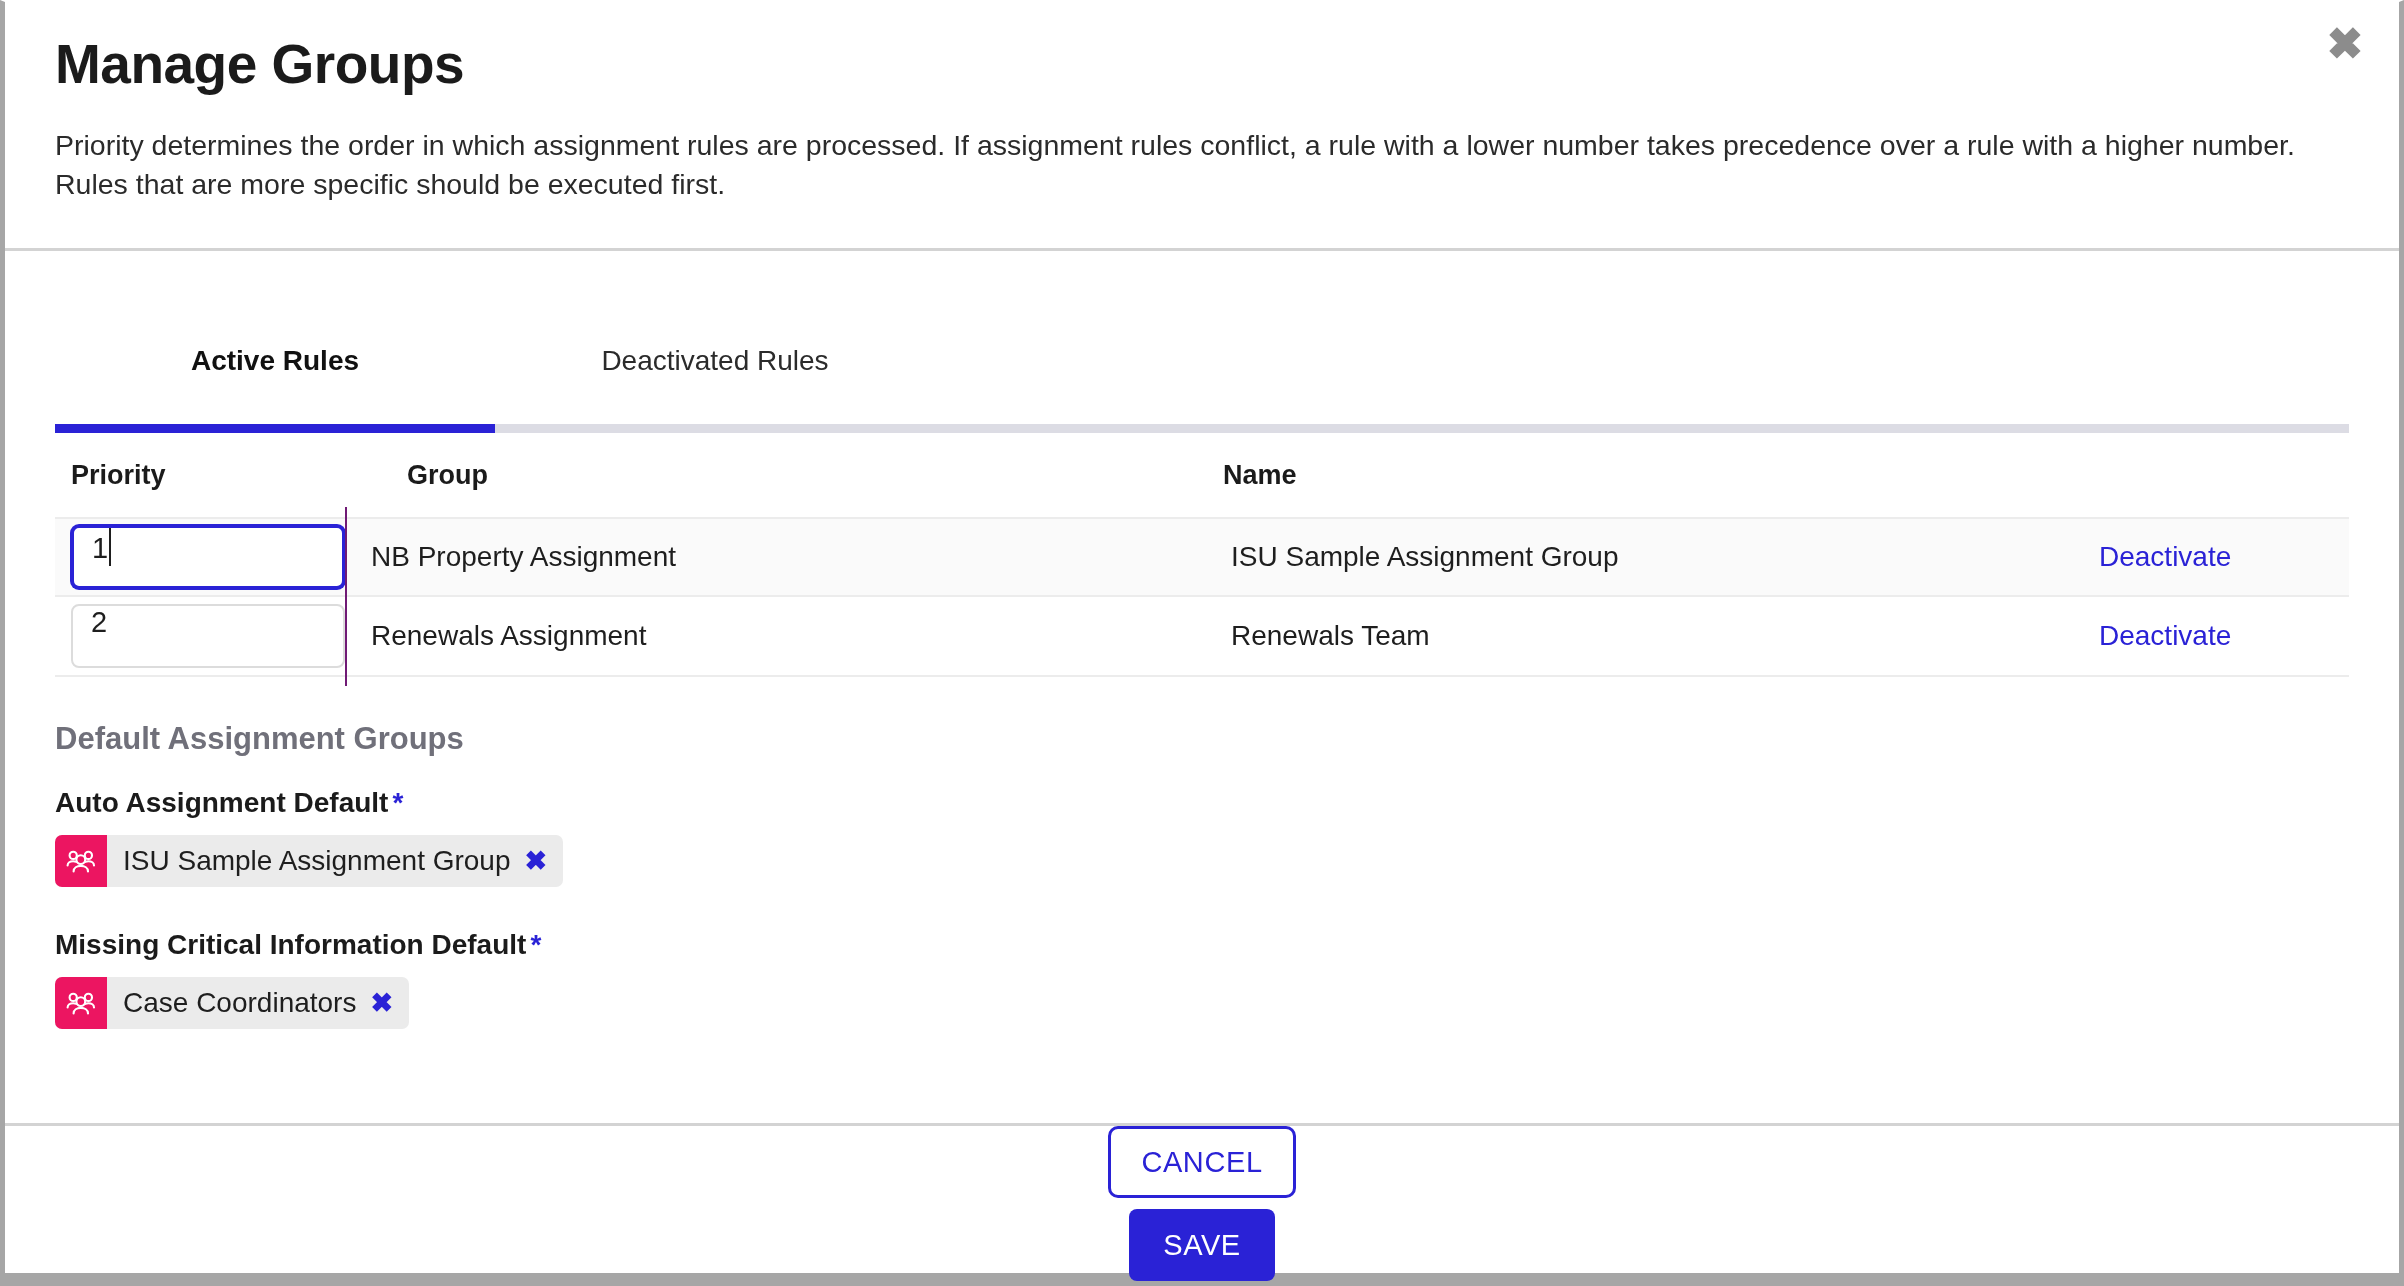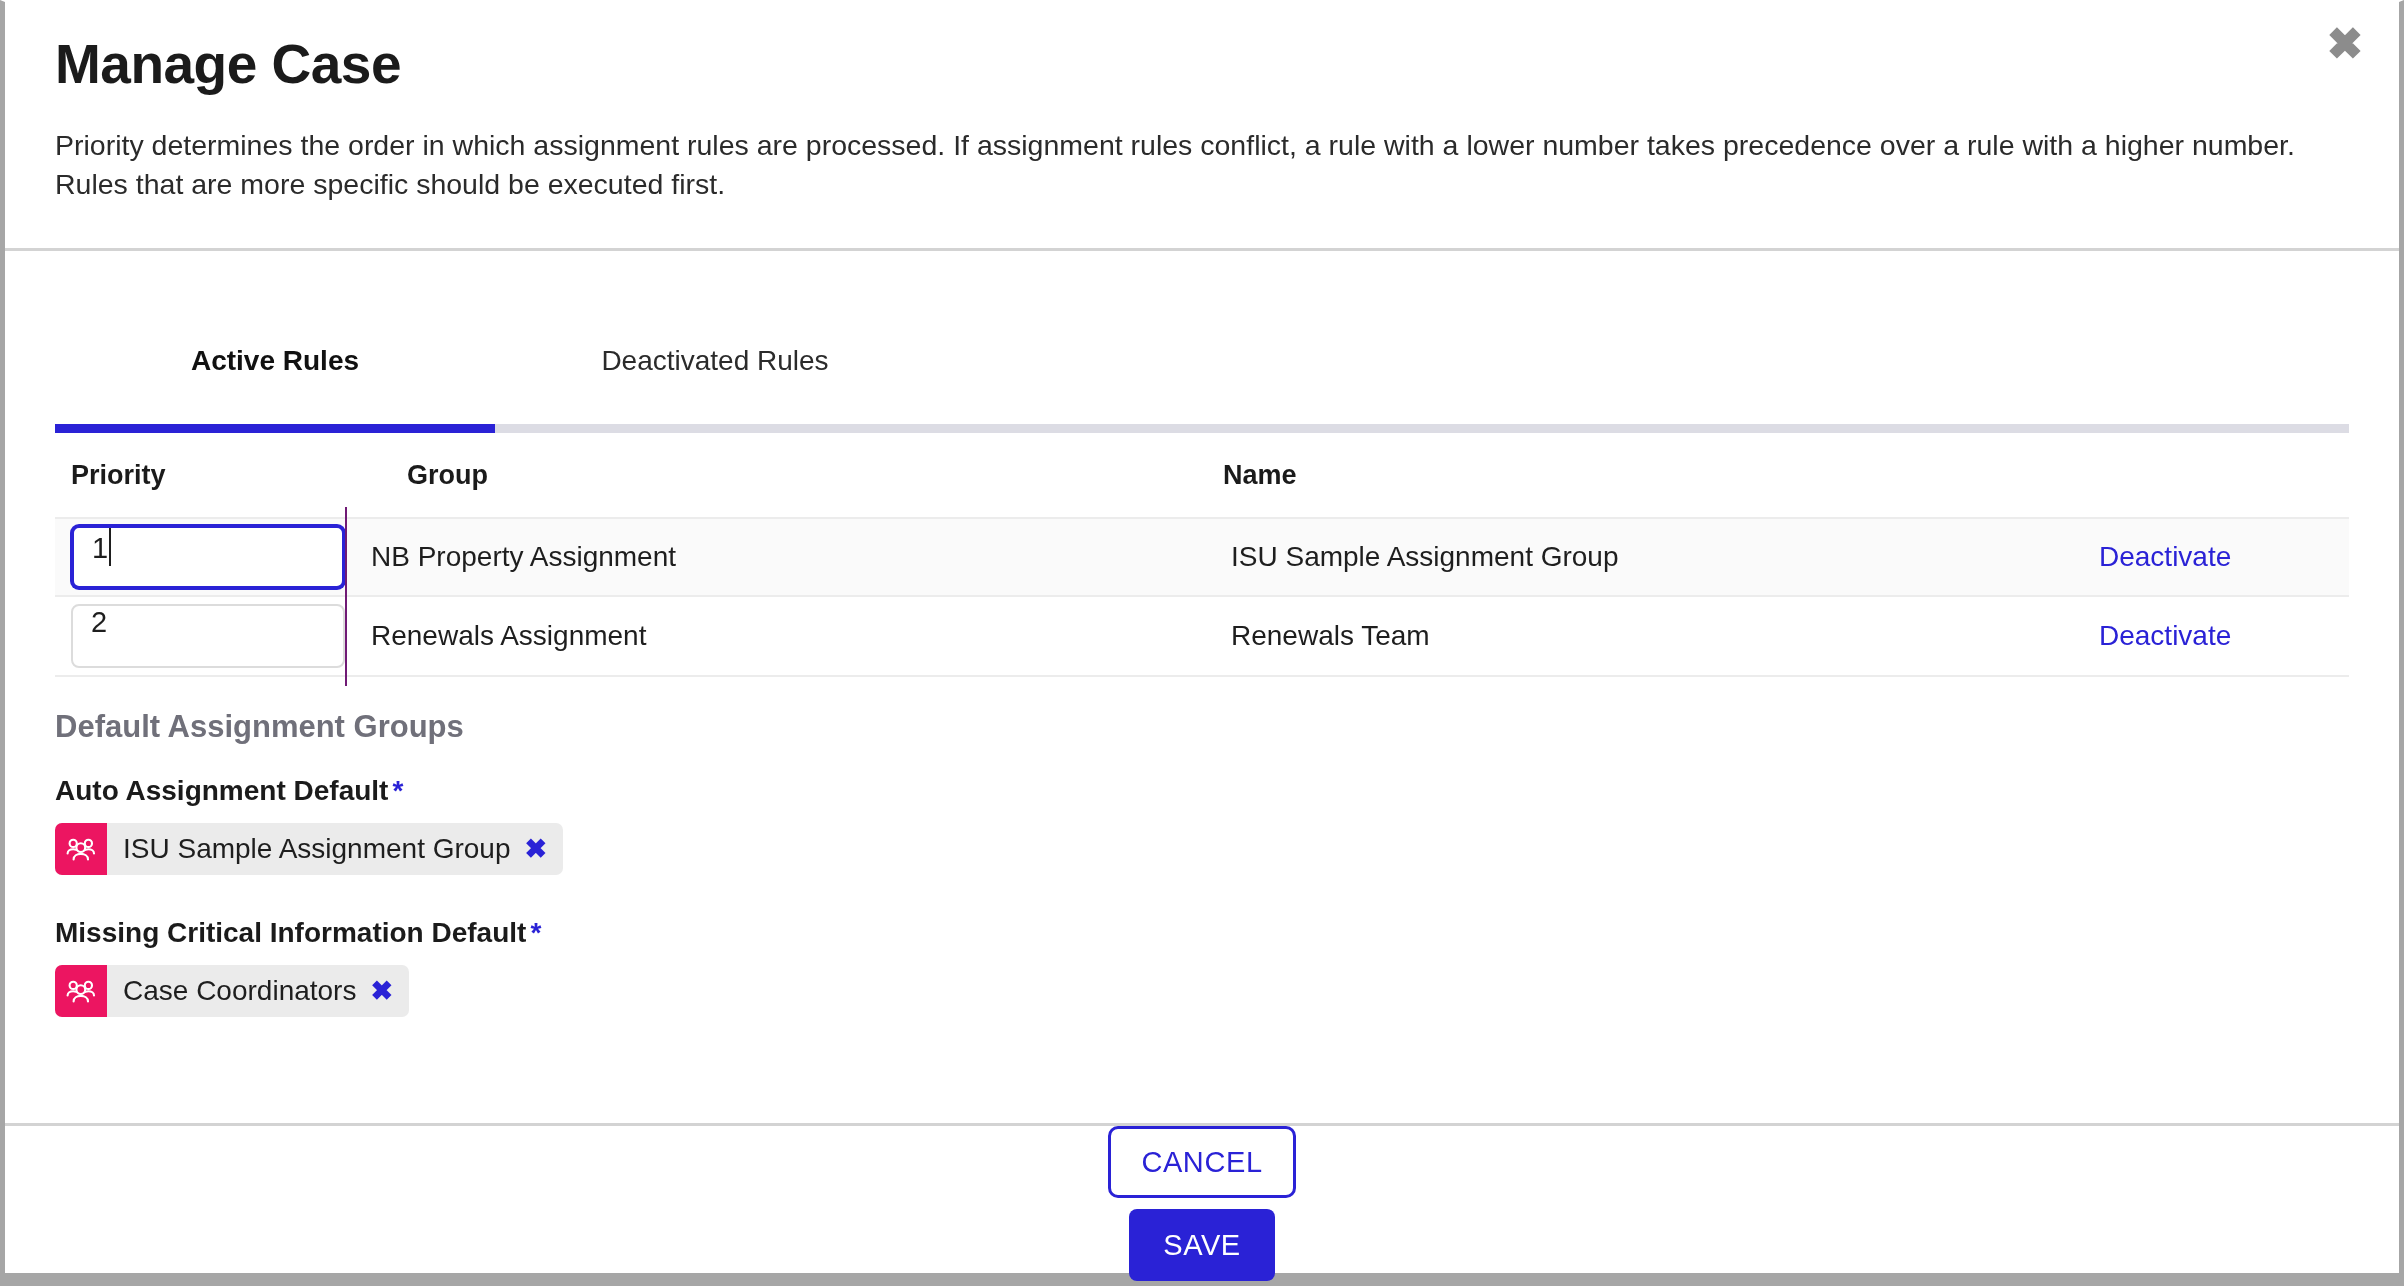--- a/index.html
+++ b/index.html
@@ -172,21 +172,21 @@
     align-items: center;
   }
   .deactivate-link {
     color: #2a22d6;
     font-size: 28px;
     text-decoration: none;
     cursor: pointer;
   }
 
   
-  .defaults { padding-top: 32px; }
+  .defaults { padding-top: 32px; margin-top: 12px; }
   .defaults-title {
     font-size: 31px;
     font-weight: bold;
     color: #70707a;
     margin-bottom: 30px;
   }
   .field-label {
     font-size: 28px;
     font-weight: bold;
     color: #1b1b1b;
@@ -269,21 +269,21 @@
     height: 72px;
     cursor: pointer;
   }
 </style>
 </head>
 <body>
 
 <div id="page">
 
   <div class="modal-header">
-    <h1 class="modal-title">Manage Case</h1>
+    <h1 class="modal-title">Manage Groups</h1>
     <p class="modal-desc">Priority determines the order in which assignment rules are processed. If assignment rules conflict, a rule with a lower number takes precedence over a rule with a higher number. Rules that are more specific should be executed first.</p>
     <button class="close-btn">✖</button>
   </div>
 
   <div class="modal-body">
 
     <div class="tabs">
       <div class="tab active">Active Rules</div>
       <div class="tab">Deactivated Rules</div>
       <div class="tabs-rail"></div>

